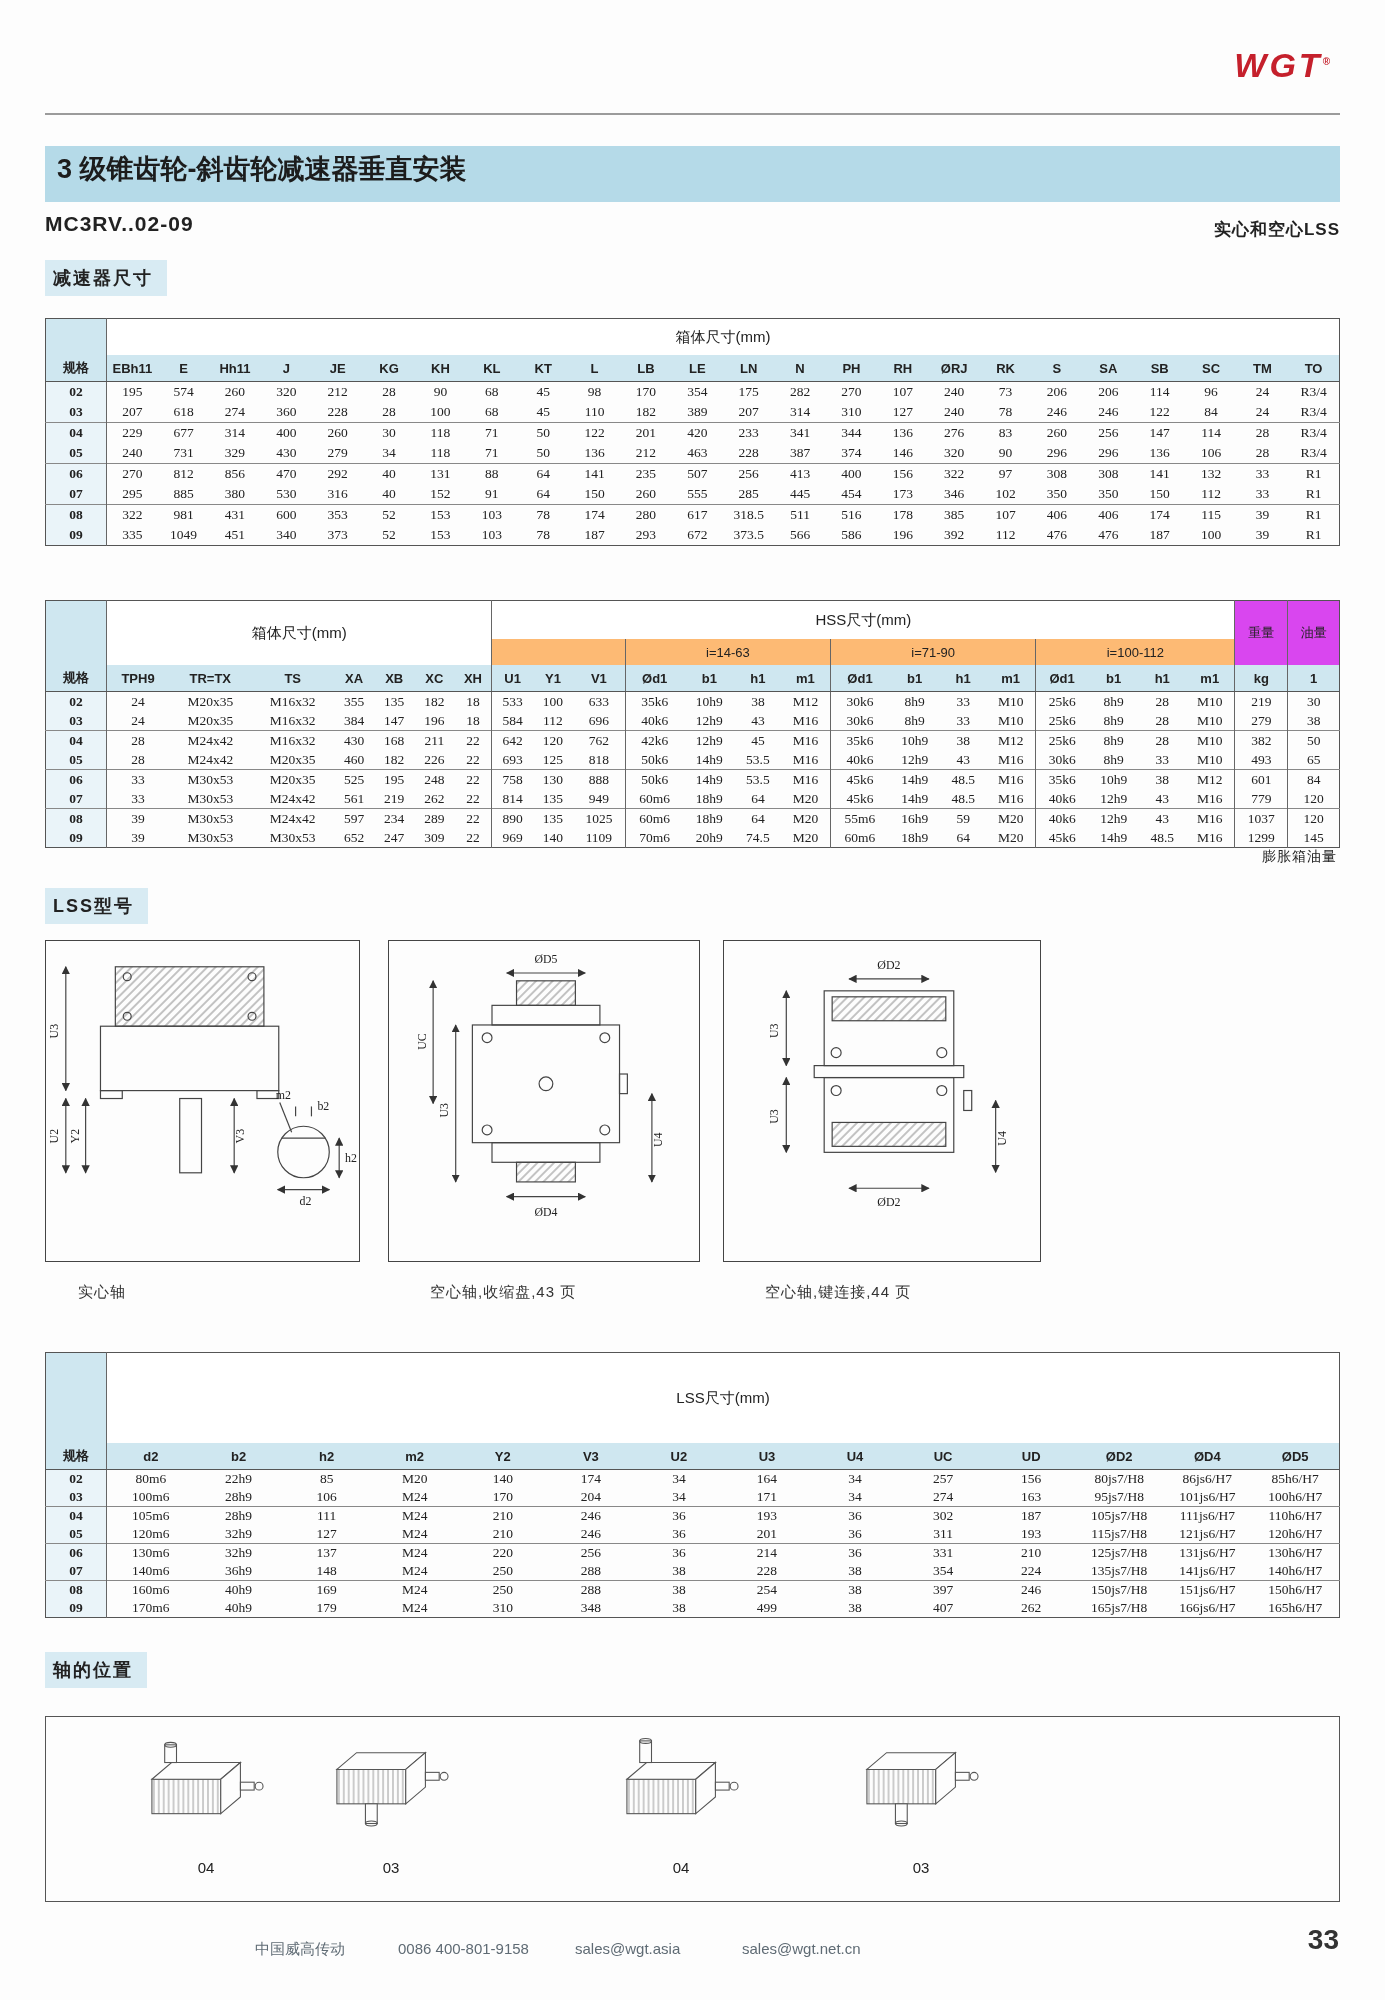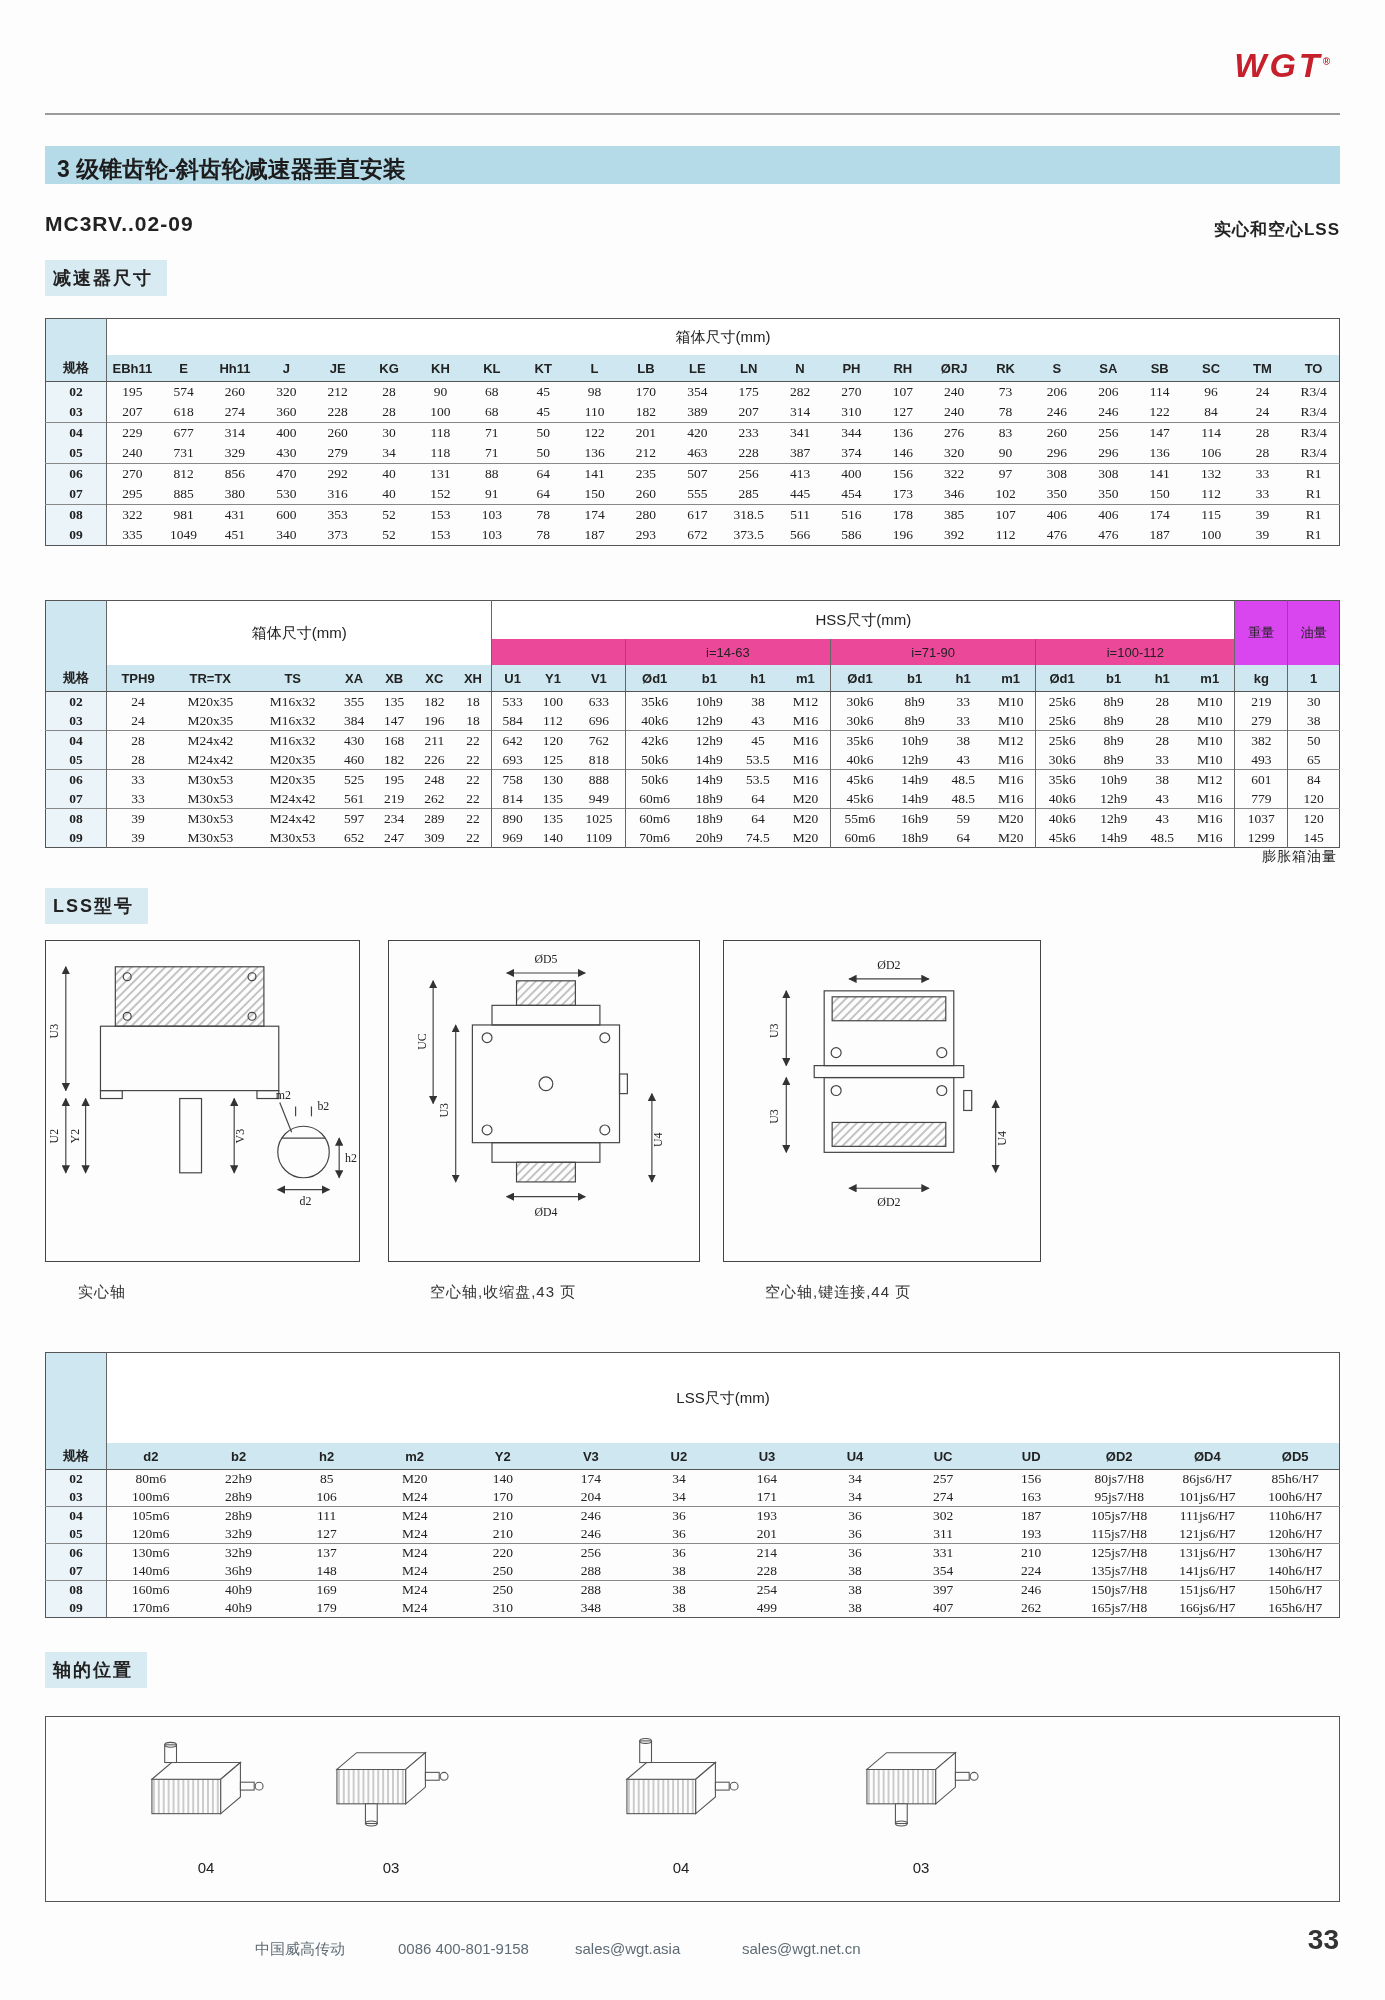--- a/index.html
+++ b/index.html
@@ -3,36 +3,36 @@
 <meta charset="utf-8">
 <style>
   html,body{margin:0;padding:0;background:#e8e8e8;}
   .page{position:relative;width:1385px;height:2000px;background:#fdfdfd;overflow:hidden;
         font-family:"Liberation Sans",sans-serif;color:#222;}
   
   .logo{position:absolute;top:46px;right:52px;color:#c5202c;font-weight:bold;font-style:italic;
         font-size:34px;letter-spacing:3px;font-family:"Liberation Sans",sans-serif;}
   .logo sup{font-size:10px;font-style:normal;}
   .topline{position:absolute;left:45px;top:113px;width:1295px;border-top:2px solid #9b9b9b;}
-  .titlebar{position:absolute;left:45px;top:146px;width:1295px;height:38px;background:#b5dae8;
-            font-size:23px;font-weight:bold;color:#1c1c1c;line-height:46px;padding-left:12px;box-sizing:border-box;}
+  .titlebar{position:absolute;left:45px;top:146px;width:1295px;height:56px;background:#b5dae8;
+            font-size:27px;font-weight:bold;color:#1c1c1c;line-height:46px;padding-left:12px;box-sizing:border-box;}
   .model{position:absolute;left:45px;top:212px;font-size:21px;font-weight:bold;letter-spacing:1px;}
   .subright{position:absolute;right:45px;top:218px;font-size:17px;font-weight:bold;letter-spacing:1px;}
   .seclabel{position:absolute;left:45px;background:#d8ebf3;font-size:18px;font-weight:bold;
             padding:6px 14px 6px 8px;letter-spacing:2px;}
   
   .tblwrap{position:absolute;left:45px;width:1295px;}
   table.tbl{border-collapse:collapse;width:100%;border:1.5px solid #555;}
   table.tbl th,table.tbl td{padding:0 2px;text-align:center;vertical-align:middle;}
   table.tbl td{font-family:"Liberation Serif","DejaVu Serif",serif;font-size:13.5px;color:#222;height:20px;}
   tr.cols th{background:#cfe7f0;border-bottom:1.6px solid #555;font-weight:bold;font-size:13px;height:26px;}
   th.tbl-title{background:#fff;font-size:15px;font-weight:normal;}
   th.corner{background:#cfe7f0;width:56px;}
   th.vert-label{background:#d946ef;font-size:13px;font-weight:normal;}
-  tr.sub-row th{background:#ec4899;font-weight:normal;font-size:13px;height:26px;}
+  tr.sub-row th{background:#fdba74;font-weight:normal;font-size:13px;height:26px;}
   td.spec{background:#eaf4f9;font-weight:bold;font-family:"Liberation Sans",sans-serif;font-size:14px;}
   .vl{border-right:1px solid #666;}
   tr.group-start td{border-top:1.5px solid #888;}
   #t1 table{table-layout:fixed;}
   #t1 tr.title-row th.tbl-title{height:36px;}
   #t2 tr.title-row th{height:38px;}
   #t2 td{height:19px;}
   #t3 table{table-layout:fixed;}
   #t3 tr.title-row th{height:90px;}
   #t3 td{height:18px;}

